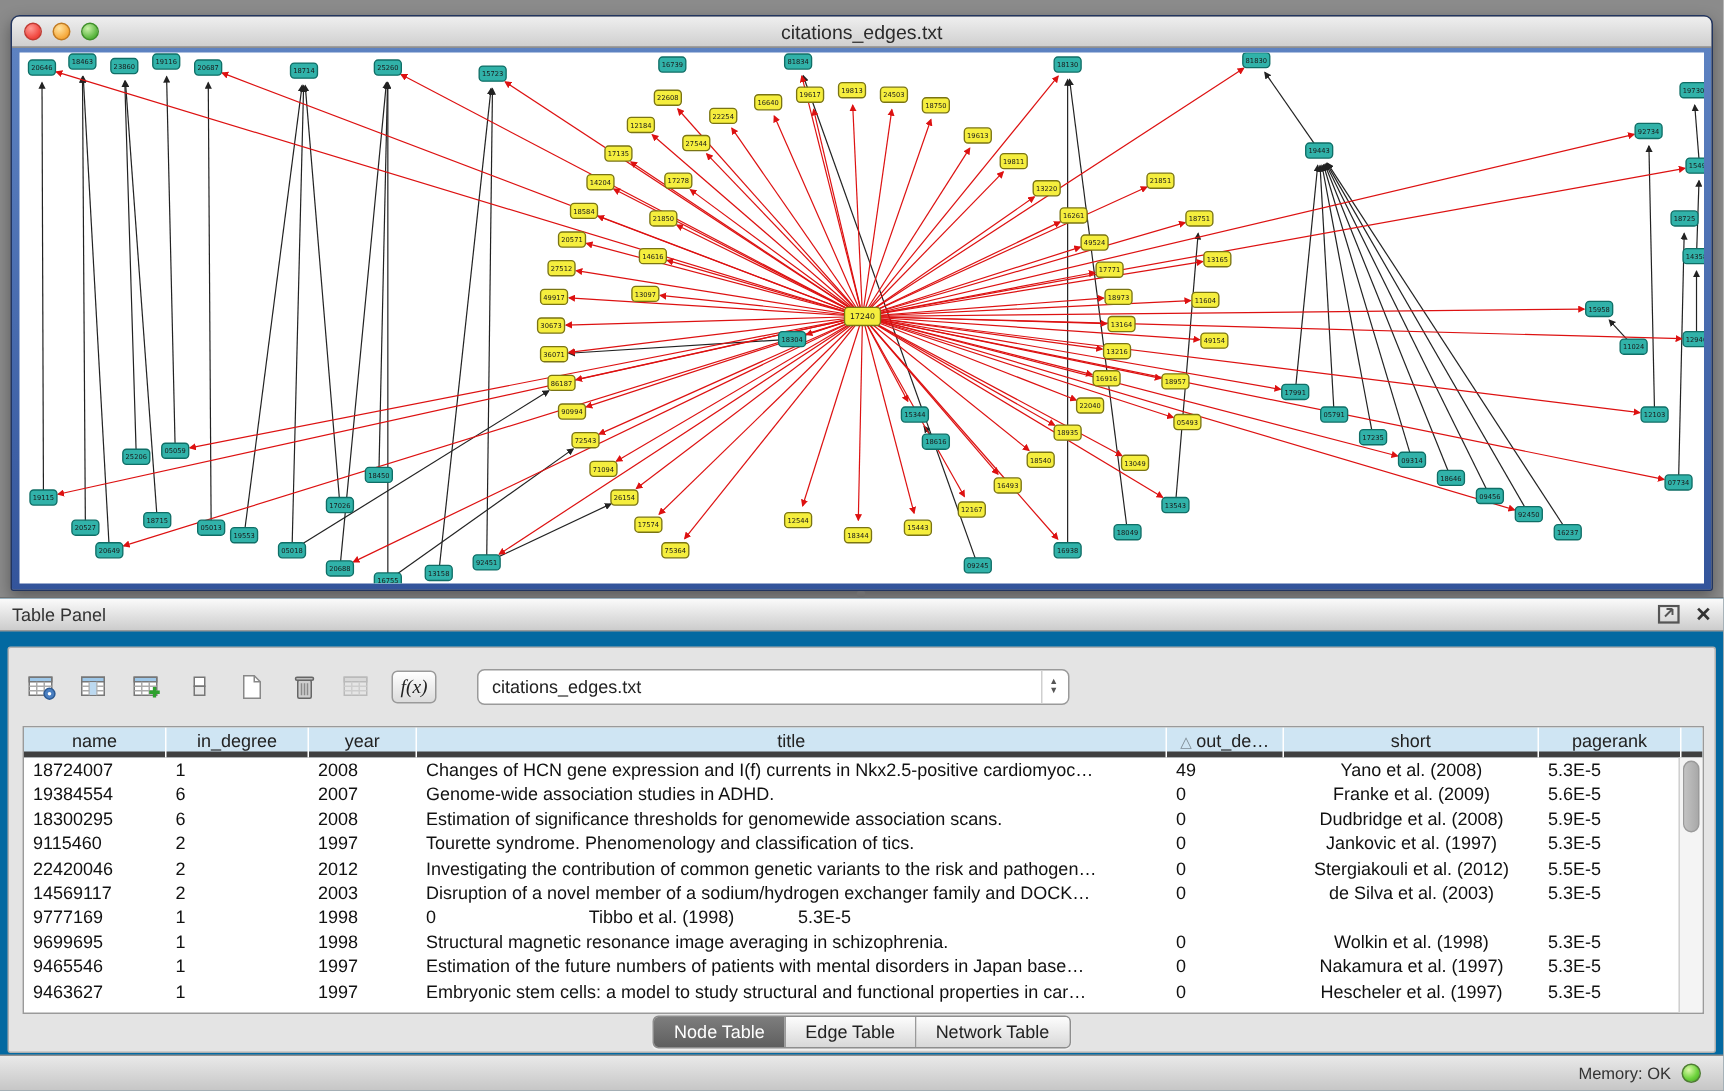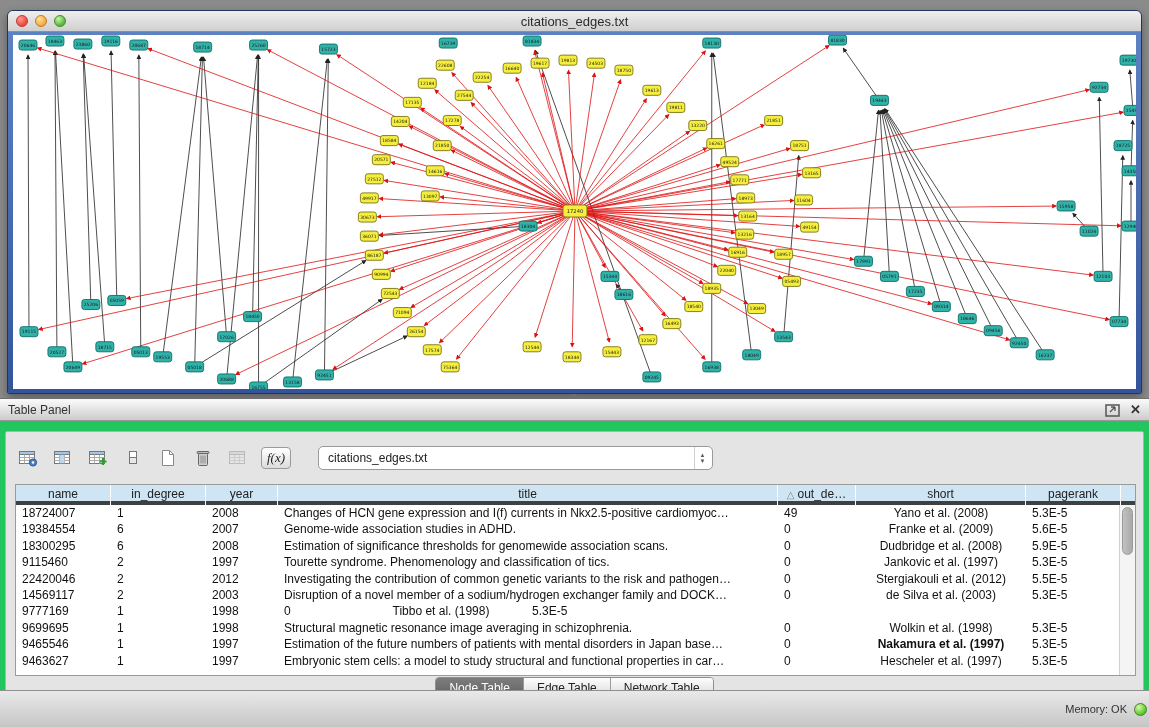--- a/index.html
+++ b/index.html
@@ -21,21 +21,21 @@
   .net-frame { height:363px; background:linear-gradient(180deg,#5d82c1,#33549b); padding:3px 5px 6px 5px; }
   .net-canvas { width:100%; height:100%; background:#ffffff; position:relative; overflow:hidden; }
   #netsvg { position:absolute; left:0; top:0; width:100%; height:100%; }
 
   
   .splitter-dot { position:absolute; left:571px; top:394px; width:6px; height:4px;
     background:#6f6f6f; border-radius:2px; }
 
   
   .table-panel { position:absolute; left:0; top:398px; width:1149px; height:329px;
-    background:#22c55e; border-top:1px solid #6e6e6e; }
+    background:#0369a1; border-top:1px solid #6e6e6e; }
   .panel-header { position:absolute; left:0; top:0; width:100%; height:22px;
     background:linear-gradient(180deg,#fbfbfb,#cccccc); border-bottom:1px solid #999;
     display:flex; align-items:center; padding:0 8px; }
   .panel-title { font-size:12px; color:#333; }
   .ph-spacer { flex:1; }
   .float-icon { width:15px; height:13px; margin-right:10px; cursor:default; }
   .close-icon { font-size:13px; font-weight:bold; color:#333; line-height:13px; cursor:default; }
 
   .panel-inner { position:absolute; left:5px; top:32px; width:1139px; height:271px;
     background:#e4e4e4; border:1px solid #b0b0b0; border-radius:2px; }
@@ -71,23 +71,23 @@
 
   .tabs-row { position:absolute; left:0; top:244px; width:100%; height:24px;
     display:flex; justify-content:center; align-items:center; }
   .tabs { display:inline-flex; border:1px solid #8e8e8e; border-radius:4px; overflow:hidden;
     box-shadow:0 1px 1px rgba(255,255,255,.6); }
   .tab { padding:3px 13px; font-size:12px; color:#222;
     background:linear-gradient(180deg,#fdfdfd,#d8d8d8); border-right:1px solid #9a9a9a; cursor:default; }
   .tab:last-child { border-right:none; }
   .tab.selected { background:linear-gradient(180deg,#7d7d7d,#5f5f5f); color:#fff; }
 
-  .statusbar { position:absolute; left:0; bottom:0; width:100%; height:37px;
+  .statusbar { position:absolute; left:0; bottom:0; width:100%; height:24px;
     background:linear-gradient(180deg,#e9e9e9,#c6c6c6); border-top:1px solid #8f8f8f;
-    display:flex; align-items:center; justify-content:flex-end; padding-right:2px; }
+    display:flex; align-items:center; justify-content:flex-end; padding-right:15px; }
   .mem-label { font-size:11px; color:#333; margin-right:7px; }
   .mem-dot { width:13px; height:13px; border-radius:50%;
     background:radial-gradient(circle at 35% 30%, #dcf9a9, #6ed33d 55%, #3f9e1f);
     border:1px solid #4e7d33; }
 </style>
 </head>
 <body>
 
 <div class="desktop">
 
@@ -825,21 +825,21 @@
               <div class="td" style="width: 78px;">0</div>
               <div class="td c-short" style="width: 170px;">Wolkin et al. (1998)</div>
               <div class="td" style="width: 95px;">5.3E-5</div>
             </div>
             <div class="trow">
               <div class="td" style="width: 95px;">9465546</div>
               <div class="td" style="width: 95px;">1</div>
               <div class="td" style="width: 72px;">1997</div>
               <div class="td" style="width: 500px;">Estimation of the future numbers of patients with mental disorders in Japan base…</div>
               <div class="td" style="width: 78px;">0</div>
-              <div class="td c-short" style="width: 170px; font-weight: bold;">Nakamura et al. (1997)</div>
+              <div class="td c-short" style="width: 170px;">Nakamura et al. (1997)</div>
               <div class="td" style="width: 95px;">5.3E-5</div>
             </div>
             <div class="trow">
               <div class="td" style="width: 95px;">9463627</div>
               <div class="td" style="width: 95px;">1</div>
               <div class="td" style="width: 72px;">1997</div>
               <div class="td" style="width: 500px;">Embryonic stem cells: a model to study structural and functional properties in car…</div>
               <div class="td" style="width: 78px;">0</div>
               <div class="td c-short" style="width: 170px;">Hescheler et al. (1997)</div>
               <div class="td" style="width: 95px;">5.3E-5</div>

